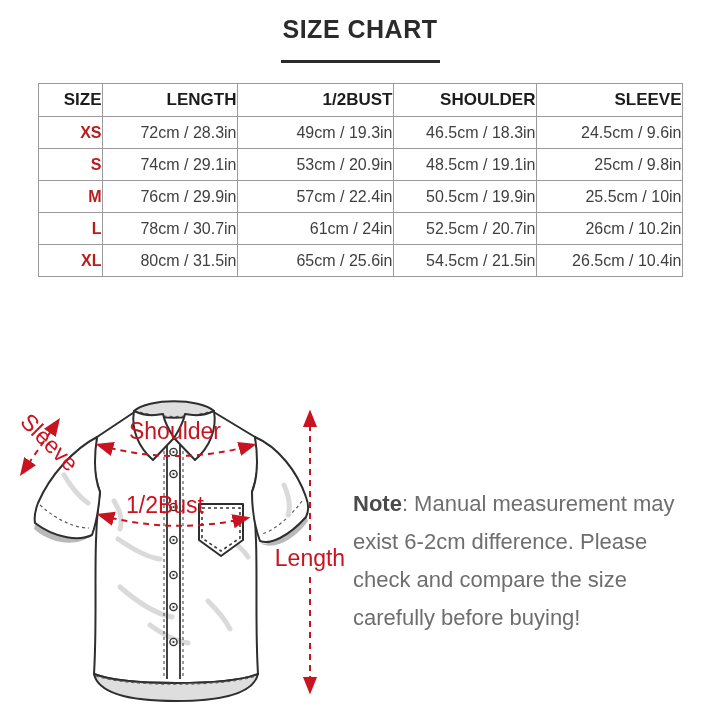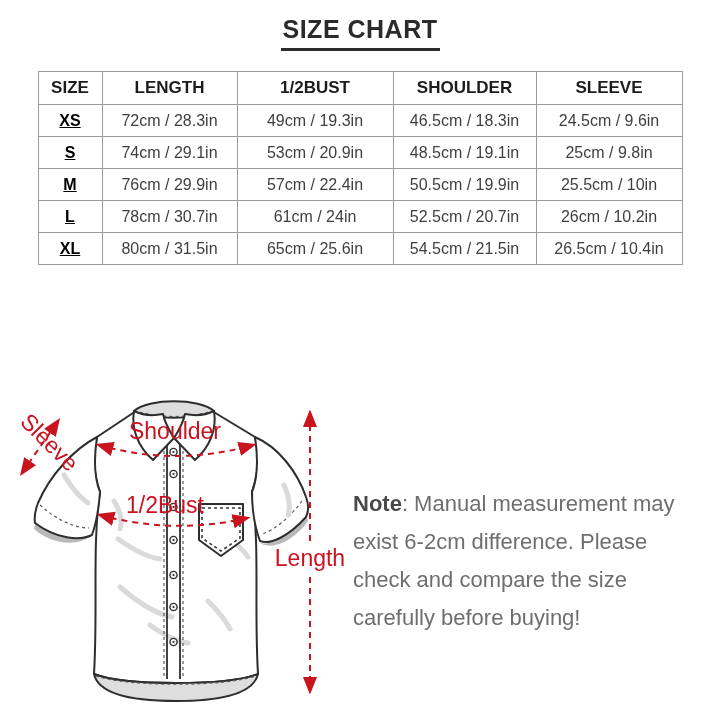--- a/index.html
+++ b/index.html
@@ -3,29 +3,29 @@
 <meta charset="utf-8">
 <style>
   :root { --accent:#c9131f; --line:#9b9b9b; --ink:#222; }
   * { box-sizing:border-box; margin:0; padding:0; }
   html,body { width:720px; height:720px; background:#fff; overflow:hidden;
               font-family:"Liberation Sans", sans-serif; }
   .page { position:relative; width:720px; height:720px; background:#fff; }
 
   .title { display:block; width:fit-content; margin:15px auto 0;
            font-size:25px; font-weight:800; letter-spacing:.5px; color:#2b2b2b;
-           border-bottom:3px solid #2b2b2b; padding:0 2px 4px; }
+           border-bottom:3px solid #2b2b2b; padding:0 2px 16px; }
 
   table.size-table { width:644px; margin:20px auto 0; border-collapse:collapse;
                      table-layout:fixed; }
   table.size-table th, table.size-table td {
-      border:1px solid var(--line); text-align:center; vertical-align:middle;
+      border:1px solid var(--line); text-align:right; vertical-align:middle;
       height:32px; font-size:16px; color:#3f3f3f; white-space:nowrap; overflow:hidden; }
   table.size-table th { height:33px; font-size:17px; font-weight:700; color:#1c1c1c; }
-  table.size-table td.size-col { font-weight:700; color:#000000;text-decoration:underline; }
+  table.size-table td.size-col { font-weight:700; color:#b91c1c; }
 
   .bottom { position:absolute; left:0; top:368px; width:720px; height:352px; }
   .diagram { position:absolute; left:2px; top:4px; width:348px; height:340px; }
   .diagram svg { width:100%; height:100%; display:block; }
 
   .shirt-line   { fill:#ffffff; stroke:#2e2e2e; stroke-width:2; stroke-linejoin:round; }
   .shirt-gray   { fill:#dedede; stroke:#2e2e2e; stroke-width:2; stroke-linejoin:round; }
   .shade        { fill:none; stroke:#dadada; stroke-width:5; stroke-linecap:round; }
   .cuff-shadow  { fill:#b9b9b9; stroke:none; }
   .stitch       { fill:none; stroke:#5a5a5a; stroke-width:1.2; stroke-dasharray:3 3; }

